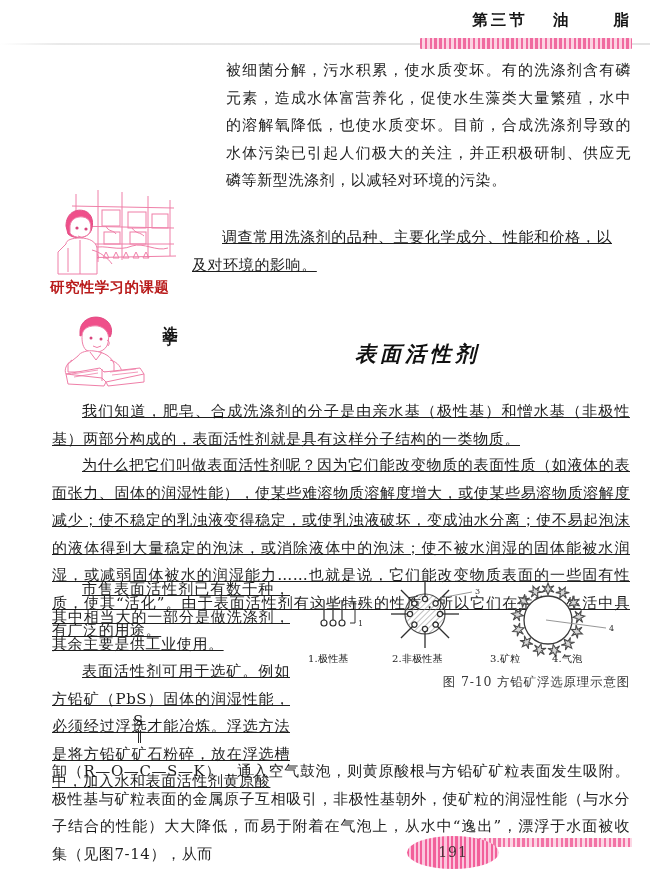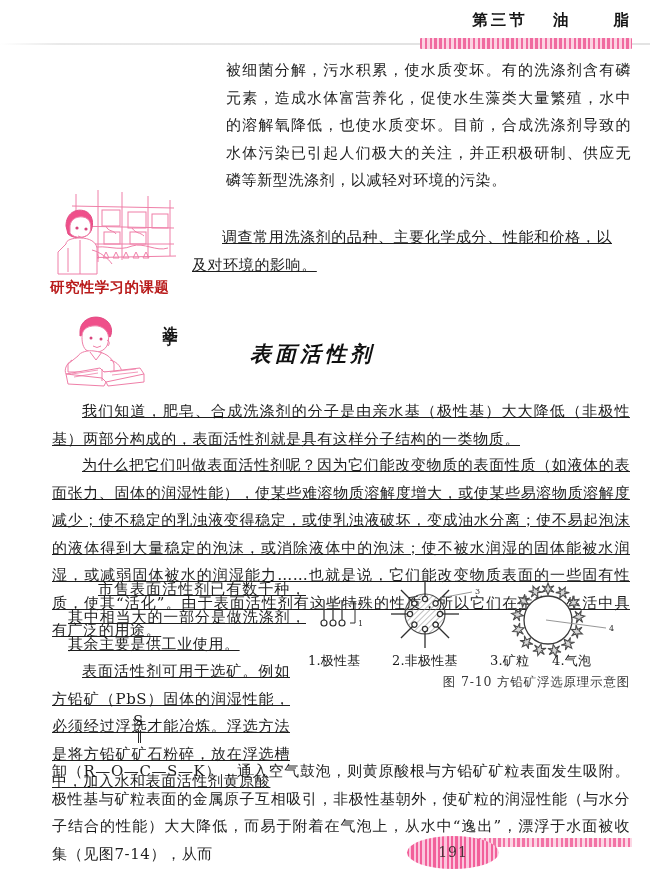--- a/index.html
+++ b/index.html
@@ -153,21 +153,21 @@
     letter-spacing: 5px;
     line-height: 20px;
   }
 
   
   #section-title {
     position: absolute;
     left: 250px;
     top: 340px;
     width: 230px;
-    text-align: left;
+    text-align: right;
     font-family: "DejaVu Serif", "Liberation Serif", serif;
     font-size: 21px;
     font-weight: bold;
     font-style: italic;
     letter-spacing: 4px;
     color: #101010;
   }
 
   
   #body-para-1 {
@@ -176,21 +176,21 @@
     width: 578px;
   }
   #body-para-2 {
     left: 52px;
     top: 452px;
     width: 578px;
   }
 
   
   #body-para-3 {
-    left: 68px;
+    left: 52px;
     top: 576px;
     width: 238px;
   }
   #body-para-4 {
     left: 52px;
     top: 658px;
     width: 238px;
   }
 
   
@@ -243,21 +243,21 @@
   .figure-legend {
     position: absolute;
     left: 0px;
     top: 74px;
     width: 330px;
     height: 18px;
   }
   .legend-item {
     position: absolute;
     font-family: "DejaVu Serif", "Liberation Serif", serif;
-    font-size: 13px;
+    font-size: 10px;
     color: #1b1b1b;
     white-space: nowrap;
     letter-spacing: 0.2px;
     text-align: center;
   }
   .legend-item.i0 { left: 8px; }
   .legend-item.i1 { left: 92px; }
   .legend-item.i2 { left: 190px; }
   .legend-item.i3 { left: 252px; }
   #figure-caption {
@@ -396,21 +396,21 @@
         <path d="M42 57 L42 69" stroke="#ef7fa8" stroke-width="1" fill="none"></path>
         <path d="M6 62 L8 72 L44 74 L46 70" stroke="#ef7fa8" stroke-width="1" fill="none"></path>
         <path d="M46 70 L48 74 L84 70 L84 62" stroke="#ef7fa8" stroke-width="1" fill="none"></path>
       </svg>
     </div>
     <div id="optional-label">选学</div>
   </div>
 
   <div id="section-title">表面活性剂</div>
 
-  <div class="para indent" id="body-para-1">我们知道，肥皂、合成洗涤剂的分子是由亲水基（极性基）大大降低（非极性基）两部分构成的，表面活性剂就是具有这样分子结构的一类物质。</div>
+  <div class="para indent" id="body-para-1">我们知道，肥皂、合成洗涤剂的分子是由亲水基（极性基）和憎水基（非极性基）两部分构成的，表面活性剂就是具有这样分子结构的一类物质。</div>
   <div class="para indent" id="body-para-2">为什么把它们叫做表面活性剂呢？因为它们能改变物质的表面性质（如液体的表面张力、固体的润湿性能），使某些难溶物质溶解度增大，或使某些易溶物质溶解度减少；使不稳定的乳浊液变得稳定，或使乳浊液破坏，变成油水分离；使不易起泡沫的液体得到大量稳定的泡沫，或消除液体中的泡沫；使不被水润湿的固体能被水润湿，或减弱固体被水的润湿能力……也就是说，它们能改变物质表面的一些固有性质，使其“活化”。由于表面活性剂有这些特殊的性质，所以它们在生产、生活中具有广泛的用途。</div>
   <div class="para indent" id="body-para-3">市售表面活性剂已有数千种，其中相当大的一部分是做洗涤剂，其余主要是供工业使用。</div>
   <div class="para indent" id="body-para-4">表面活性剂可用于选矿。例如方铅矿（PbS）固体的润湿性能，必须经过浮选才能冶炼。浮选方法是将方铅矿矿石粉碎，放在浮选槽中，加入水和表面活性剂黄原酸</div>
 
   <div id="formula-block">
     <span class="formula-sulfur">S</span>
     <span class="formula-dbond"></span>
   </div>
 
   <div class="para" id="body-para-5">卸（R—O—C—S—K），通入空气鼓泡，则黄原酸根与方铅矿矿粒表面发生吸附。极性基与矿粒表面的金属原子互相吸引，非极性基朝外，使矿粒的润湿性能（与水分子结合的性能）大大降低，而易于附着在气泡上，从水中“逸出”，漂浮于水面被收集（见图7-14），从而</div>

